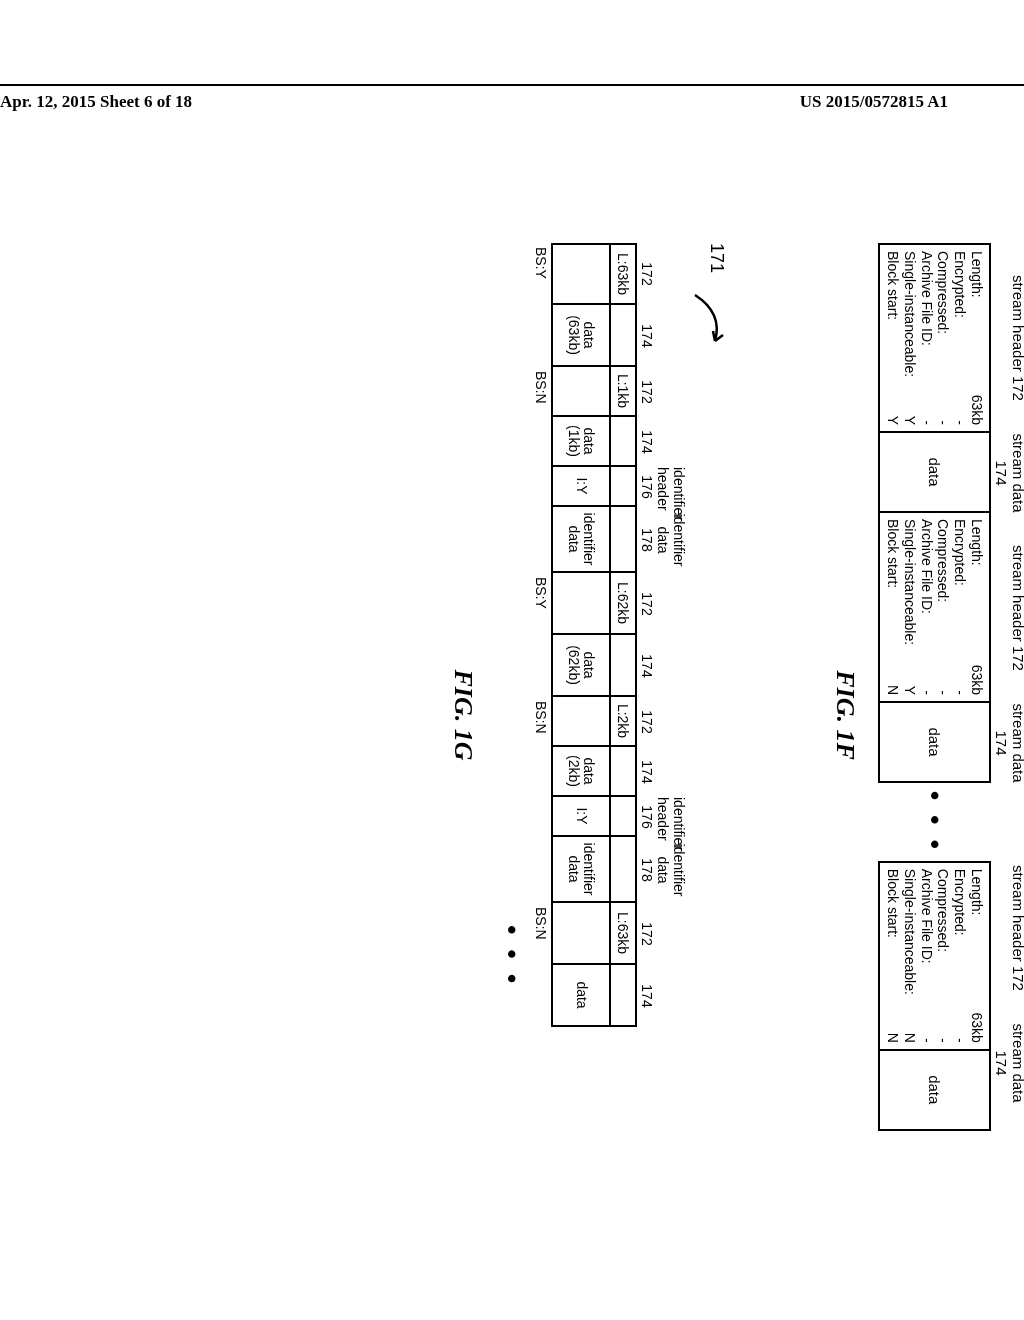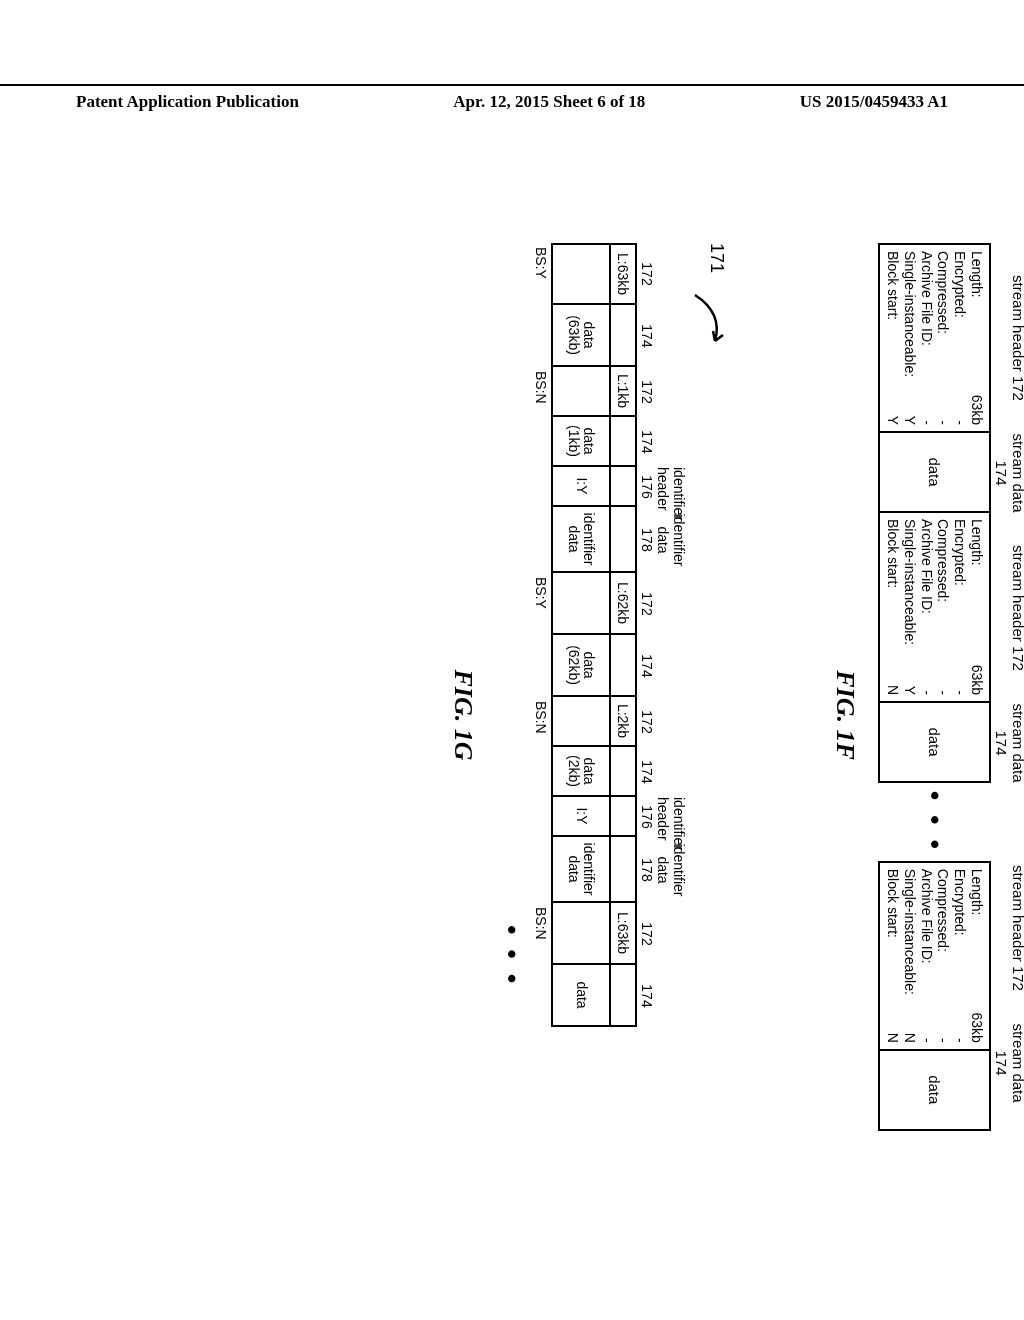--- a/index.html
+++ b/index.html
@@ -189,23 +189,22 @@
     text-align: center;
     margin-top: 6px;
   }
 
   svg.curve { overflow: visible; }
 </style>
 </head>
 <body>
 
 <div class="page-header">
-  <div class="ph-left">Patent Application Publication</div>
   <div class="ph-mid">Apr. 12, 2015  Sheet 6 of 18</div>
-  <div class="ph-right">US 2015/0459433 A1</div>
+  <div class="ph-right">US 2015/0572815 A1</div>
 </div>
 
 <div class="canvas">
 
   <svg class="arrow-top curve" width="60" height="40">
     <path d="M2 30 Q 20 2 48 10" stroke="#000" stroke-width="2.5" fill="none"></path>
     <path d="M48 10 l-6 -8 m6 8 l-10 2" stroke="#000" stroke-width="2.5" fill="none"></path>
   </svg>
 
   <div class="fig1f-wrap">

